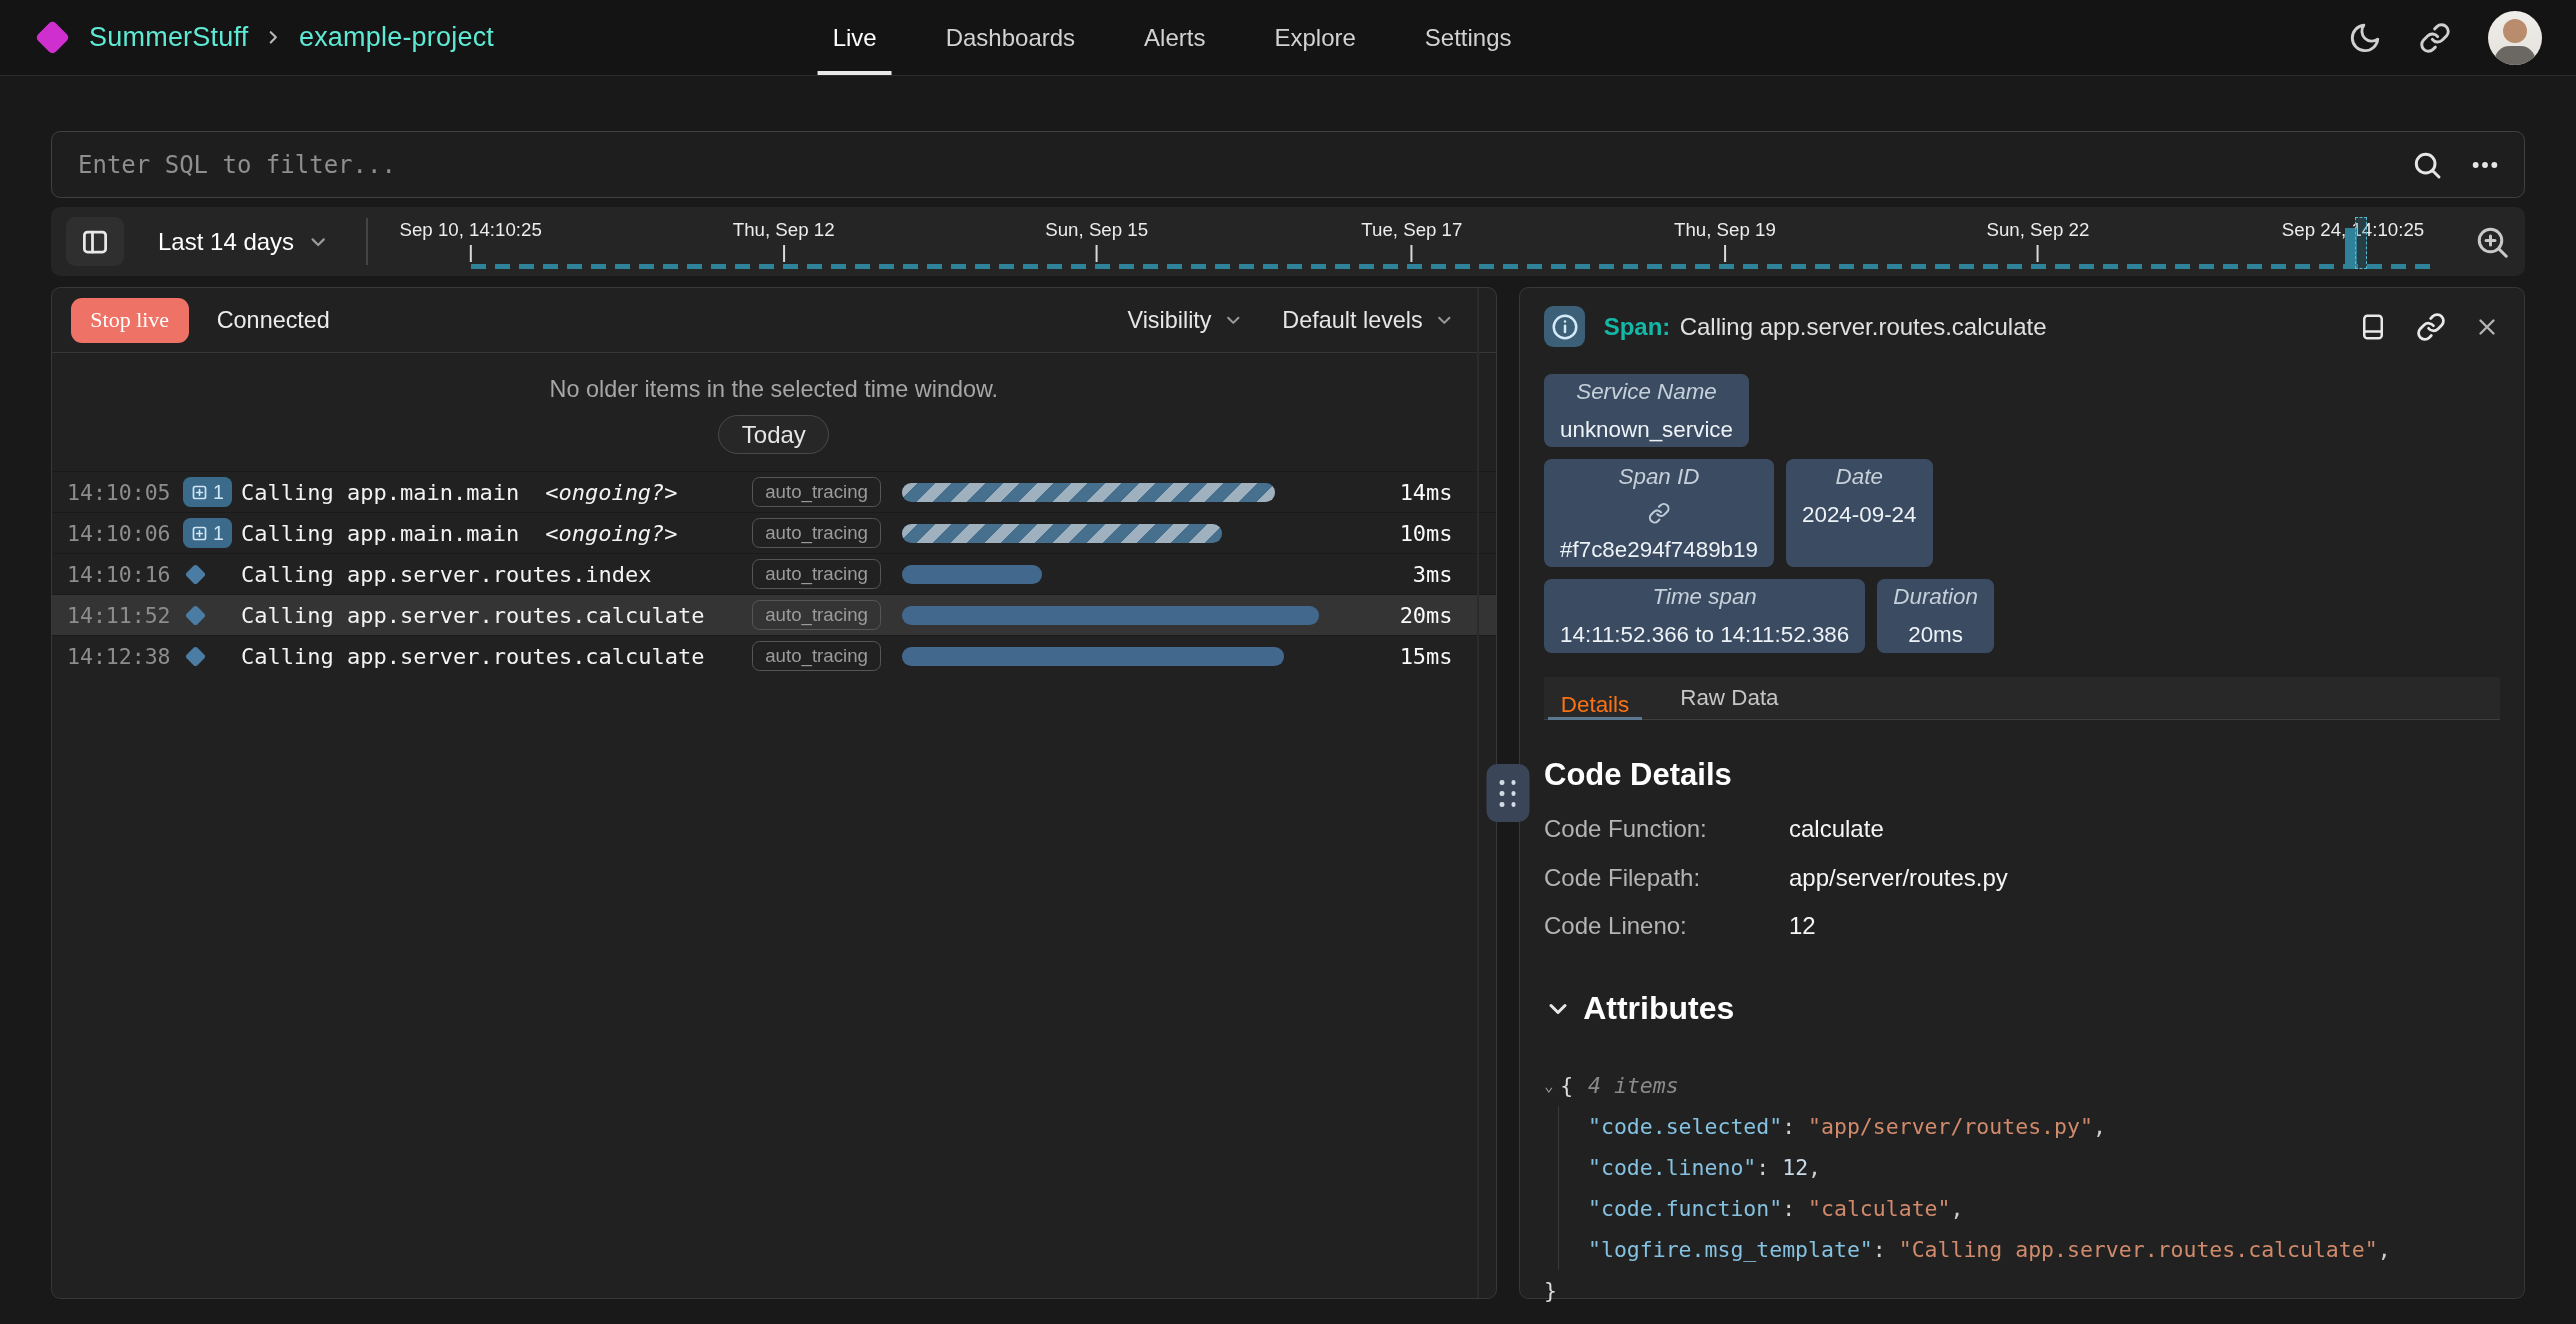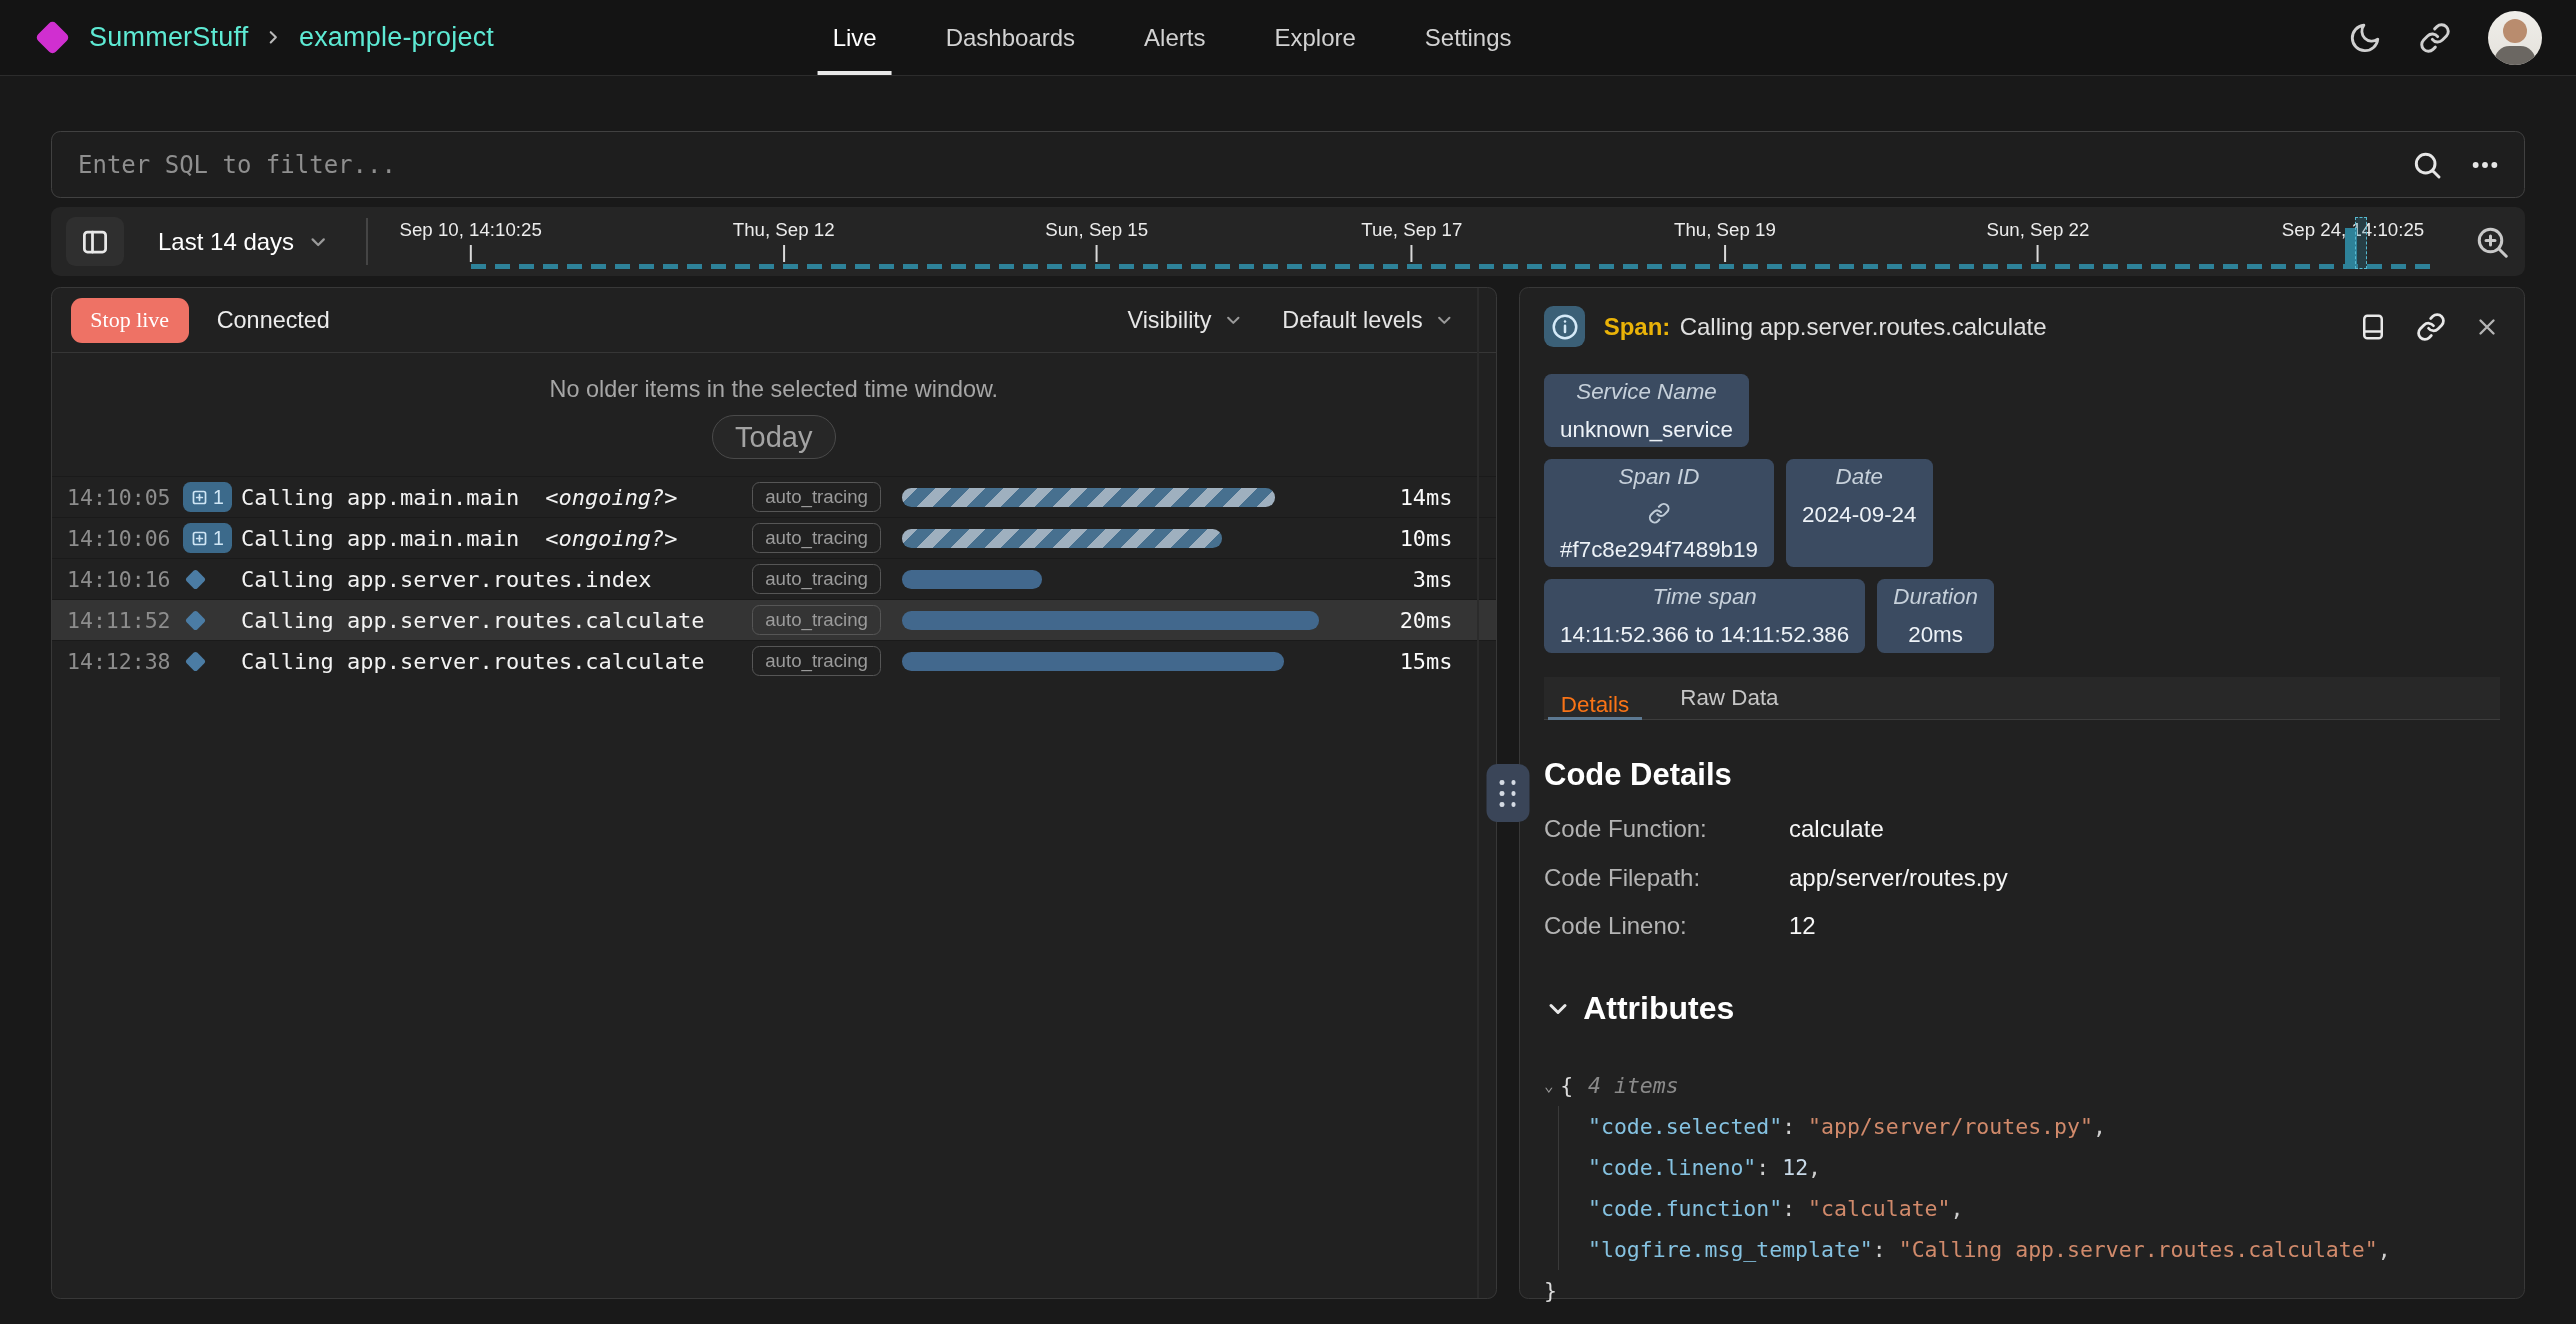--- a/index.html
+++ b/index.html
@@ -78,21 +78,21 @@
   
   .lp-header { height:65px; flex:none; display:flex; align-items:center; padding:0 18.7px; border-bottom:1.9px solid #363636; }
   .stop-live { background:#ee7265; color:#ffffff; border:none; border-radius:11px; padding:9.3px 19.6px; font-size:22px; font-family:Liberation Serif, serif; cursor:pointer; }
   .connected { margin-left:28px; font-size:23.4px; color:#ededed; }
   .lp-header-right { margin-left:auto; display:flex; align-items:center; gap:39px; padding-right:22.4px; }
   .dd { display:flex; align-items:center; gap:11.2px; font-size:23.4px; color:#e6e6e6; cursor:pointer; }
   .dd .chev { color:#9a9a9a; }
 
   .lp-empty { flex:none; text-align:center; padding-top:22.4px; }
   .lp-empty .msg { font-size:23.4px; color:#a6a6a6; }
-  .today-btn { margin-top:12px; display:inline-block; background:#272727; border:1.9px solid #4a4a4a; border-radius:934px; padding:4.7px 22.4px; font-size:29px; color:#a3a3a3; cursor:pointer; }
+  .today-btn { margin-top:12px; display:inline-block; background:#272727; border:1.9px solid #4a4a4a; border-radius:934px; padding:4.7px 22.4px; font-size:24px; color:#e5e5e5; cursor:pointer; }
 
   .rows { margin-top:17px; flex:1; overflow:hidden; }
   .row { height:41px; display:flex; align-items:center; padding:0 43px 0 15px; border-top:1.9px solid #1a1a1a; cursor:pointer; }
   .row.selected { background:#343434; }
   .row .time { width:116px; flex:none; font-family:"DejaVu Sans Mono", monospace; font-size:21.5px; color:#8d8d8d; }
   .row .iconzone { width:58px; flex:none; display:flex; align-items:center; }
   .count-badge { height:30px; padding:0 8.4px; border-radius:7.5px; background:#3c6a8b; color:#cfe6f5; display:flex; align-items:center; gap:4.7px; font-size:19.6px; }
   .span-diamond { width:15px; height:15px; background:#4b7ca4; transform:rotate(45deg); border-radius:2.8px; margin-left:4.7px; }
   .row .msg { font-family:"DejaVu Sans Mono", monospace; font-size:22px; color:#f3f3f3; white-space:pre; }
   .row .suffix { font-family:"DejaVu Sans Mono", monospace; font-size:22px; font-style:italic; color:#f3f3f3; margin-left:26px; }
@@ -100,21 +100,21 @@
   .tag-pill { flex:none; border:1.9px solid #565656; border-radius:7.5px; color:#9b9b9b; font-size:18.7px; padding:2.8px 12px; margin-right:20.6px; }
   .bar-track { flex:none; width:439px; margin-right:24px; }
   .bar { height:18.7px; border-radius:9.3px; background:#42688d; }
   .bar.striped { background: repeating-linear-gradient(135deg,#9fb0bf 0 11.2px,#47708f 11.2px 24px); }
   .row .dur { flex:none; width:88px; text-align:right; font-family:"DejaVu Sans Mono", monospace; font-size:22px; color:#fafafa; }
 
   
   .rp-header { height:65px; flex:none; display:flex; align-items:center; margin-top:5.6px; }
   .info-chip { width:41px; height:41px; border-radius:9.3px; background:#3b6077; color:#d5eaf8; display:flex; align-items:center; justify-content:center; margin-right:18.7px; flex:none; }
   .rp-title { font-size:24px; color:#e0e0e0; white-space:nowrap; overflow:hidden; }
-  .rp-title b { color:#eab308; margin-right:9.3px; }
+  .rp-title b { color:#14b8a6; margin-right:9.3px; }
   .rp-header-icons { margin-left:auto; display:flex; align-items:center; gap:28px; color:#e8e8e8; }
   .rp-header-icons .close { color:#b5b5b5; }
 
   .badges { margin-top:15px; display:flex; flex-direction:column; gap:12px; align-items:flex-start; }
   .badge-row { display:flex; gap:12px; }
   .badge { background:#3b4b61; border-radius:7.5px; padding:4.7px 16px; font-size:22.4px; display:flex; align-items:center; gap:12px;flex-direction:column; }
   .badge .blabel { font-style:italic; color:#c6d0da; }
   .badge .bval { color:#edf2f7; }
   .badge .blink { color:#c0ccd8; }
 

